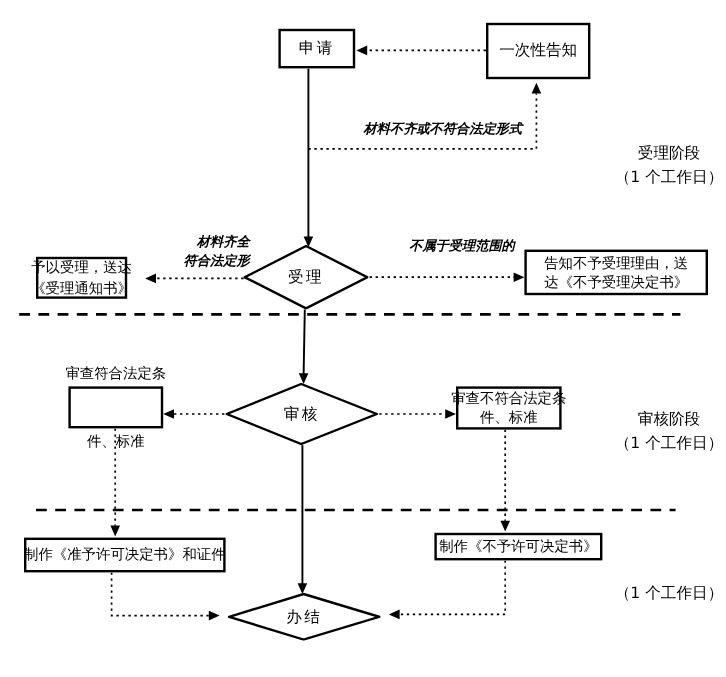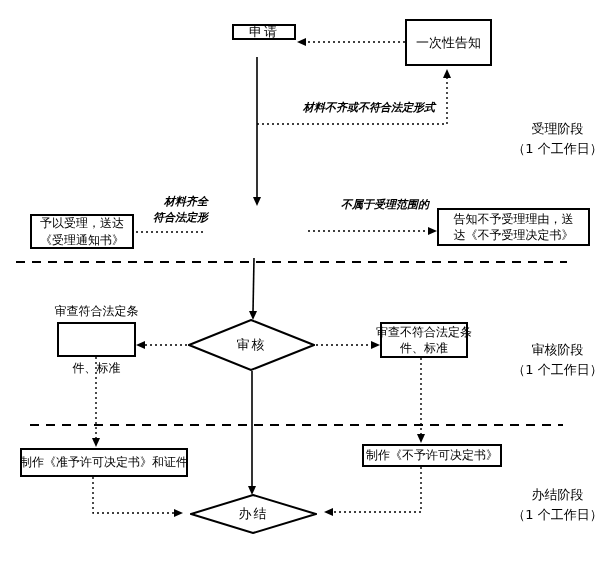--- a/index.html
+++ b/index.html
@@ -71,29 +71,29 @@
     <polyline points="93,477 93,513 174,513" fill="none" stroke="#000" stroke-width="1.4" stroke-dasharray="2,3"></polyline>
     <polygon points="183,513 174,509 174,517" fill="#000"></polygon>
 
     <polyline points="421,467 421,512 333,512" fill="none" stroke="#000" stroke-width="1.4" stroke-dasharray="2,3"></polyline>
     <polygon points="324,512 333,508 333,516" fill="#000"></polygon>
 
     <line x1="16" y1="262" x2="567" y2="262" stroke="#000" stroke-width="2.2" stroke-dasharray="9,7"></line>
     <line x1="30" y1="425" x2="563" y2="425" stroke="#000" stroke-width="2.2" stroke-dasharray="9,7"></line>
   </svg>
 
-  <div class="box" style="left:232px;top:24px;width:64px;height:16px;font-size:13px;letter-spacing:2px;">
+  <div class="box" style="left:232px;top:24px;width:64px;height:33px;font-size:13px;letter-spacing:2px;">
     <span>申请</span>
   </div>
 
   <div class="box" style="left:405px;top:19px;width:87px;height:47px;font-size:13px;">
     <span>一次性告知</span>
   </div>
 
-  <div class="box" style="left:30px;top:214px;width:104px;height:35px;">
+  <div class="box" style="left:30px;top:214px;width:76px;height:35px;">
     <span>予以受理，送达</span>
     <span>《受理通知书》</span>
   </div>
 
   <div class="box" style="left:437px;top:208px;width:153px;height:38px;">
     <span>告知不予受理理由，送</span>
     <span>达《不予受理决定书》</span>
   </div>
 
   <div class="box" style="left:57px;top:322px;width:79px;height:35px;gap:40px;">
@@ -107,20 +107,26 @@
   </div>
 
   <div class="box" style="left:20px;top:448px;width:168px;height:29px;">
     <span>制作《准予许可决定书》和证件</span>
   </div>
 
   <div class="box" style="left:362px;top:444px;width:140px;height:23px;">
     <span>制作《不予许可决定书》</span>
   </div>
 
+  <div class="diamond" style="left:203px;top:204px;width:104px;height:54px;">
+    <svg width="104" height="54" viewBox="0 0 104 54">
+      <polygon points="52,1 103,27 52,53 1,27" fill="#fff" stroke="#000" stroke-width="2"></polygon>
+    </svg>
+    <span class="dlabel">受理</span>
+  </div>
 
   <div class="diamond" style="left:188px;top:319px;width:127px;height:52px;">
     <svg width="127" height="52" viewBox="0 0 127 52">
       <polygon points="63,1 126,26 63,51 1,26" fill="#fff" stroke="#000" stroke-width="2"></polygon>
     </svg>
     <span class="dlabel">审核</span>
   </div>
 
   <div class="diamond" style="left:190px;top:494px;width:127px;height:40px;">
     <svg width="127" height="40" viewBox="0 0 127 40">
@@ -142,17 +148,16 @@
     <span>受理阶段</span>
     <span>（1 个工作日）</span>
   </div>
 
   <div class="stage-label" style="left:510px;top:340px;width:95px;">
     <span>审核阶段</span>
     <span>（1 个工作日）</span>
   </div>
 
   <div class="stage-label" style="left:510px;top:485px;width:95px;">
-    <span>办结阶段</span>
     <span>（1 个工作日）</span>
   </div>
 
 </div>
 
 </body></html>

